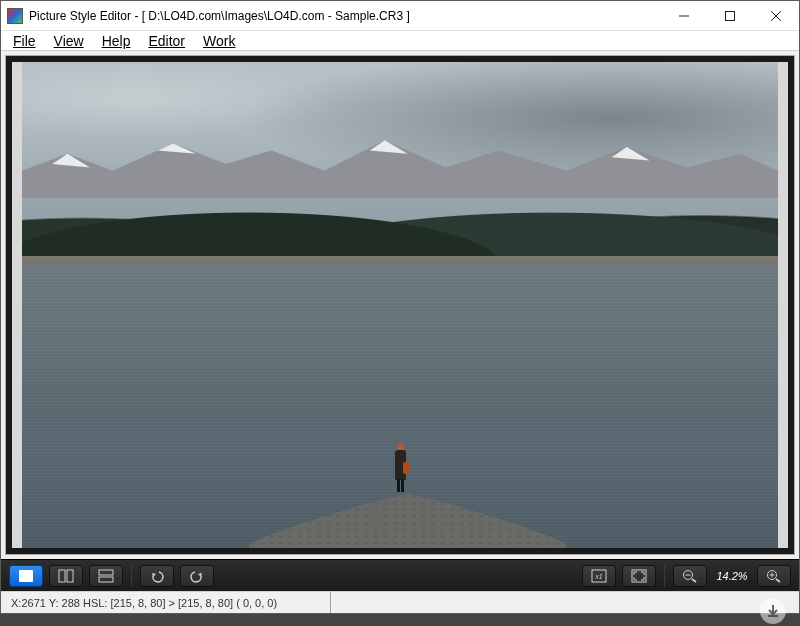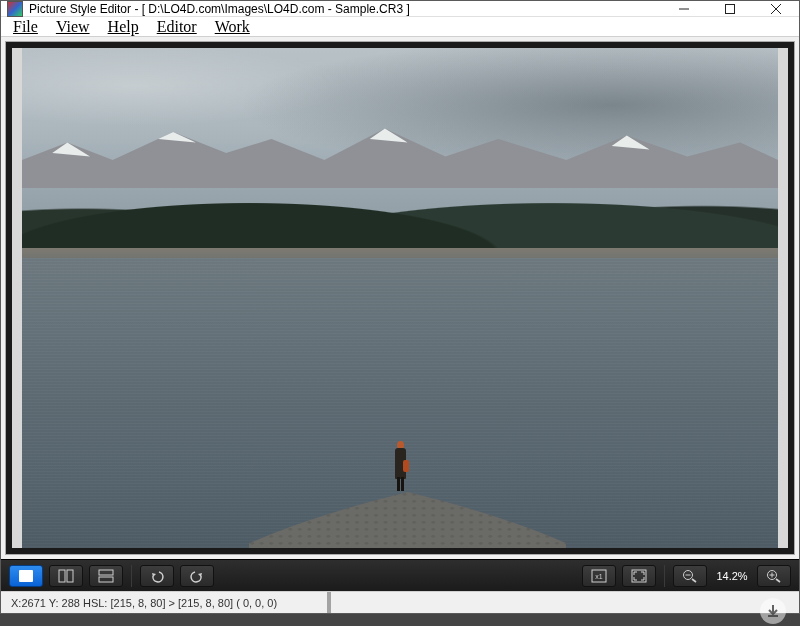--- a/index.html
+++ b/index.html
@@ -5,30 +5,30 @@
   * { box-sizing: border-box; margin: 0; padding: 0; }
   html, body { width: 800px; height: 626px; overflow: hidden; font-family: "Segoe UI", Tahoma, sans-serif; font-size: 12px; }
   body { background: #444; position: relative; }
 
   .window {
     position: absolute; left: 0; top: 0; width: 800px; height: 614px;
     background: #fff; border: 1px solid #5a5a5a; display: flex; flex-direction: column;
   }
 
   
-  .titlebar { height: 16px; background: #fff; display: flex; align-items: center; padding-left: 6px; border-bottom: 1px solid #e0e0e0; }
+  .titlebar { height: 30px; background: #fff; display: flex; align-items: center; padding-left: 6px; border-bottom: 1px solid #e0e0e0; }
   .titlebar .app-icon { width: 16px; height: 16px; margin-right: 6px; background: linear-gradient(135deg,#c33,#36c,#3c6); border:1px solid #555;}
   .titlebar .title { flex: 1; font-size: 12px; color: #000; white-space: nowrap; overflow:hidden; }
   .win-controls { display: flex; height: 100%; }
   .win-btn { width: 46px; height: 100%; display:flex; align-items:center; justify-content:center; color:#222; }
   .win-btn svg { width: 10px; height: 10px; stroke:#222; stroke-width:1; fill:none;}
   
   
   .menubar { height: 20px; background: #fff; display:flex; align-items:center; padding: 0 4px; border-bottom:1px solid #d0d0d0; gap: 2px;}
-  .menu-item { padding: 2px 8px; font-size:16px; cursor:default;font-family:Liberation Serif, serif; }
+  .menu-item { padding: 2px 8px; font-size:14px; cursor:default; }
   .menu-item .ul { text-decoration: underline; }
 
   
   .canvas-frame { flex:1; background:#f0f0f0; padding: 4px; display:flex;}
   .canvas-outer { flex:1; background:#1a1a1a; padding: 6px; display:flex; border:1px solid #aaa;}
   .canvas-inner { flex:1; background:#0b0b0b; position:relative; overflow:hidden; display:flex; align-items:stretch; justify-content:center;}
   .scrollgap-l, .scrollgap-r { width:10px; background:#d8d8d8;}
   .photo { flex:1; position:relative; overflow:hidden; }
 
   
@@ -57,31 +57,31 @@
   .spit svg{width:100%;height:100%;display:block;}
   .person { position:absolute; left:49%; bottom:11.5%; width:2.2%; height:10%;}
   .person .head{position:absolute;top:0;left:28%;width:44%;height:16%;border-radius:50%;background:#b85a2e;}
   .person .body{position:absolute;top:14%;left:18%;width:64%;height:62%;background:#2a241f;border-radius:3px 3px 1px 1px;}
   .person .legs{position:absolute;bottom:0;left:28%;width:44%;height:28%;}
   .person .legs::before,.person .legs::after{content:"";position:absolute;top:0;bottom:0;width:38%;background:#171310;}
   .person .legs::before{left:4%;} .person .legs::after{right:4%;}
   .person .bag{position:absolute;top:38%;left:66%;width:34%;height:24%;background:#b24a20;border-radius:2px;}
 
   
-  .toolbar { height: 32px; background: linear-gradient(#2e2e2e,#1b1b1b); border-top:1px solid #000; display:flex; align-items:center; padding: 0 8px; gap:6px; color:#ddd;}
+  .toolbar { height: 32px; background: linear-gradient(#2e2e2e,#1b1b1b); border-top:1px solid #000; display:flex; align-items:center; padding: 0 8px; gap:6px; color:#ddd;font-style:italic;}
   .tbtn { width:34px; height:22px; border-radius:3px; background: linear-gradient(#3d3d3d,#2a2a2a); border:1px solid #111; display:flex; align-items:center; justify-content:center; cursor:pointer;}
   .tbtn.active { background: linear-gradient(#2e8cf0,#0a63d6); border-color:#053d85;}
   .tbtn svg { width:16px; height:14px; }
   .tool-sep { width:1px; height:22px; background:#000; border-right:1px solid #3a3a3a; margin:0 2px;}
   .tool-flex { flex:1;}
   .zoom-label { font-size:11px; color:#fff; min-width:38px; text-align:center;}
 
   
   .statusbar { height:22px; background:#f0f0f0; border-top:1px solid #d0d0d0; display:flex; align-items:center; font-size:11px; color:#333;}
-  .status-cell { padding: 0 10px; border-right:4px solid #a3a3a3; height:100%; display:flex; align-items:center; white-space:nowrap;}
+  .status-cell { padding: 0 10px; border-right:1px solid #a3a3a3; height:100%; display:flex; align-items:center; white-space:nowrap;}
   .status-cell.flex { flex:1; border-right:none;}
 
   
   .watermark { position:absolute; right:14px; bottom:2px; font-size:26px; font-weight:700; color:rgba(255,255,255,0.6); letter-spacing:-1px; display:flex; align-items:center; gap:4px; text-shadow:0 1px 2px rgba(0,0,0,.4); pointer-events:none;}
   .watermark .dl{ width:26px;height:26px; border-radius:50%; background:rgba(255,255,255,0.5); display:flex;align-items:center;justify-content:center;}
   .watermark .dl svg{width:14px;height:14px;stroke:rgba(60,60,60,.8);stroke-width:2;fill:none;}
 </style>
 </head>
 <body>
 

